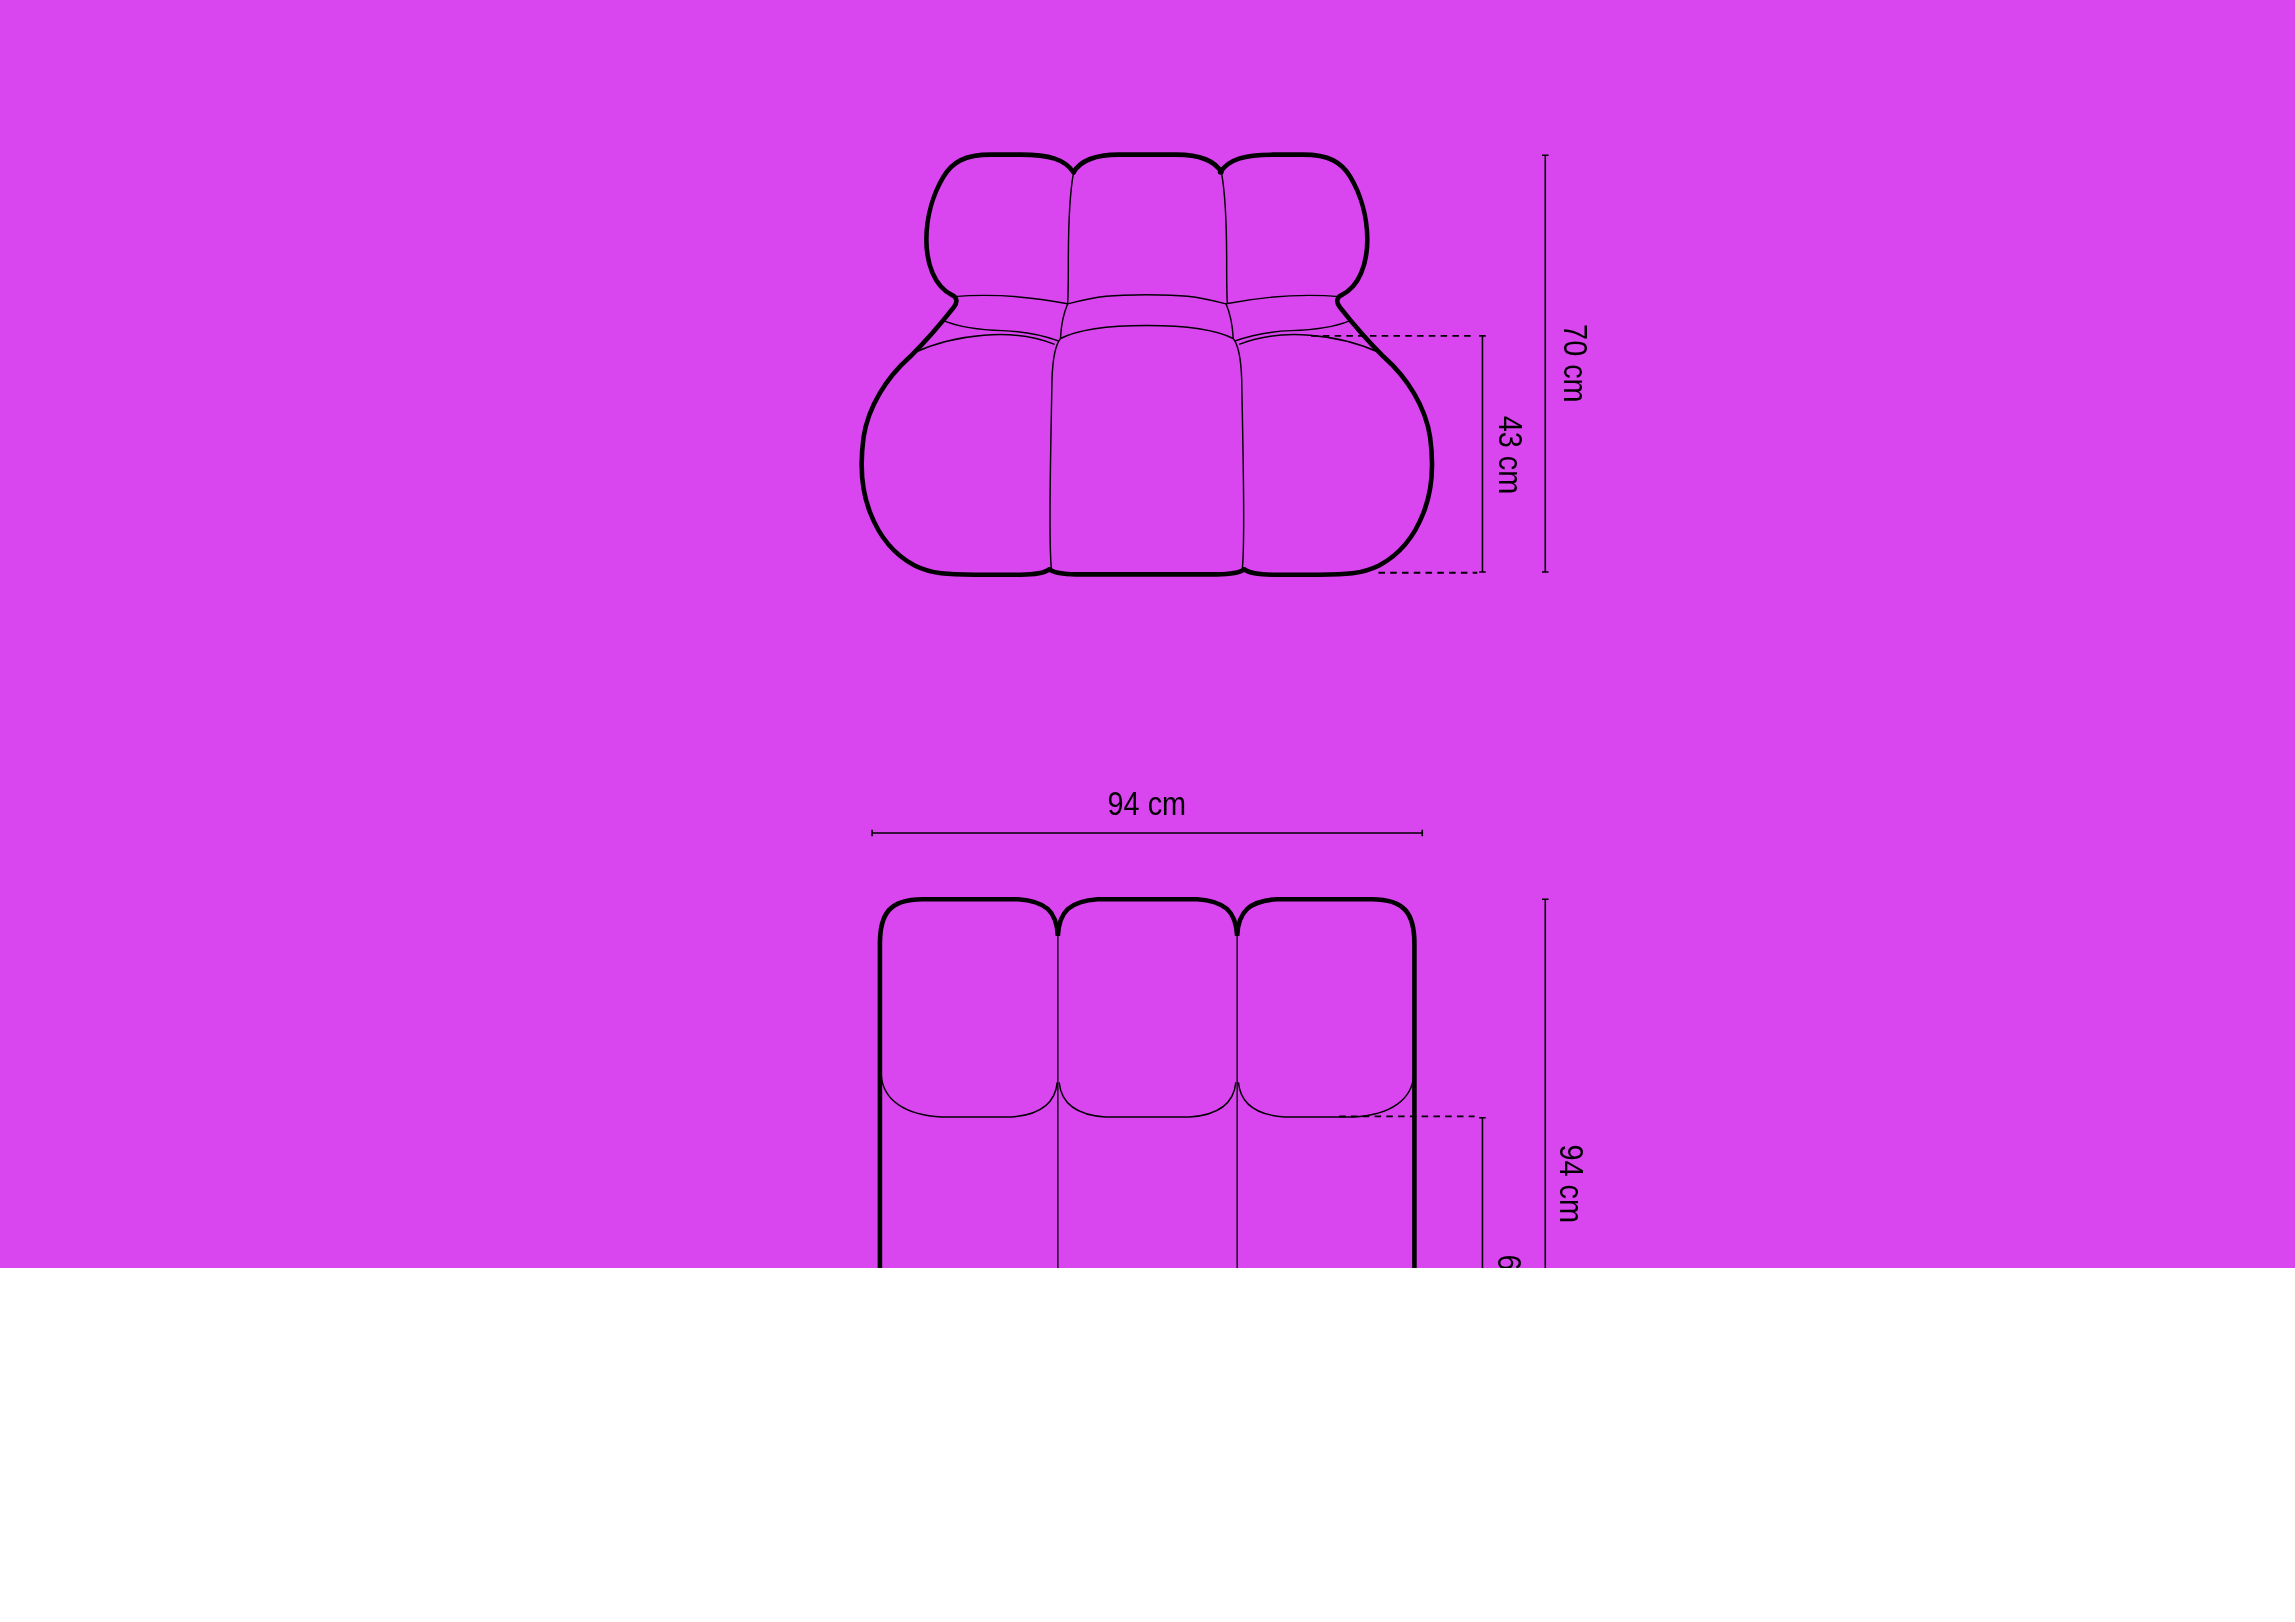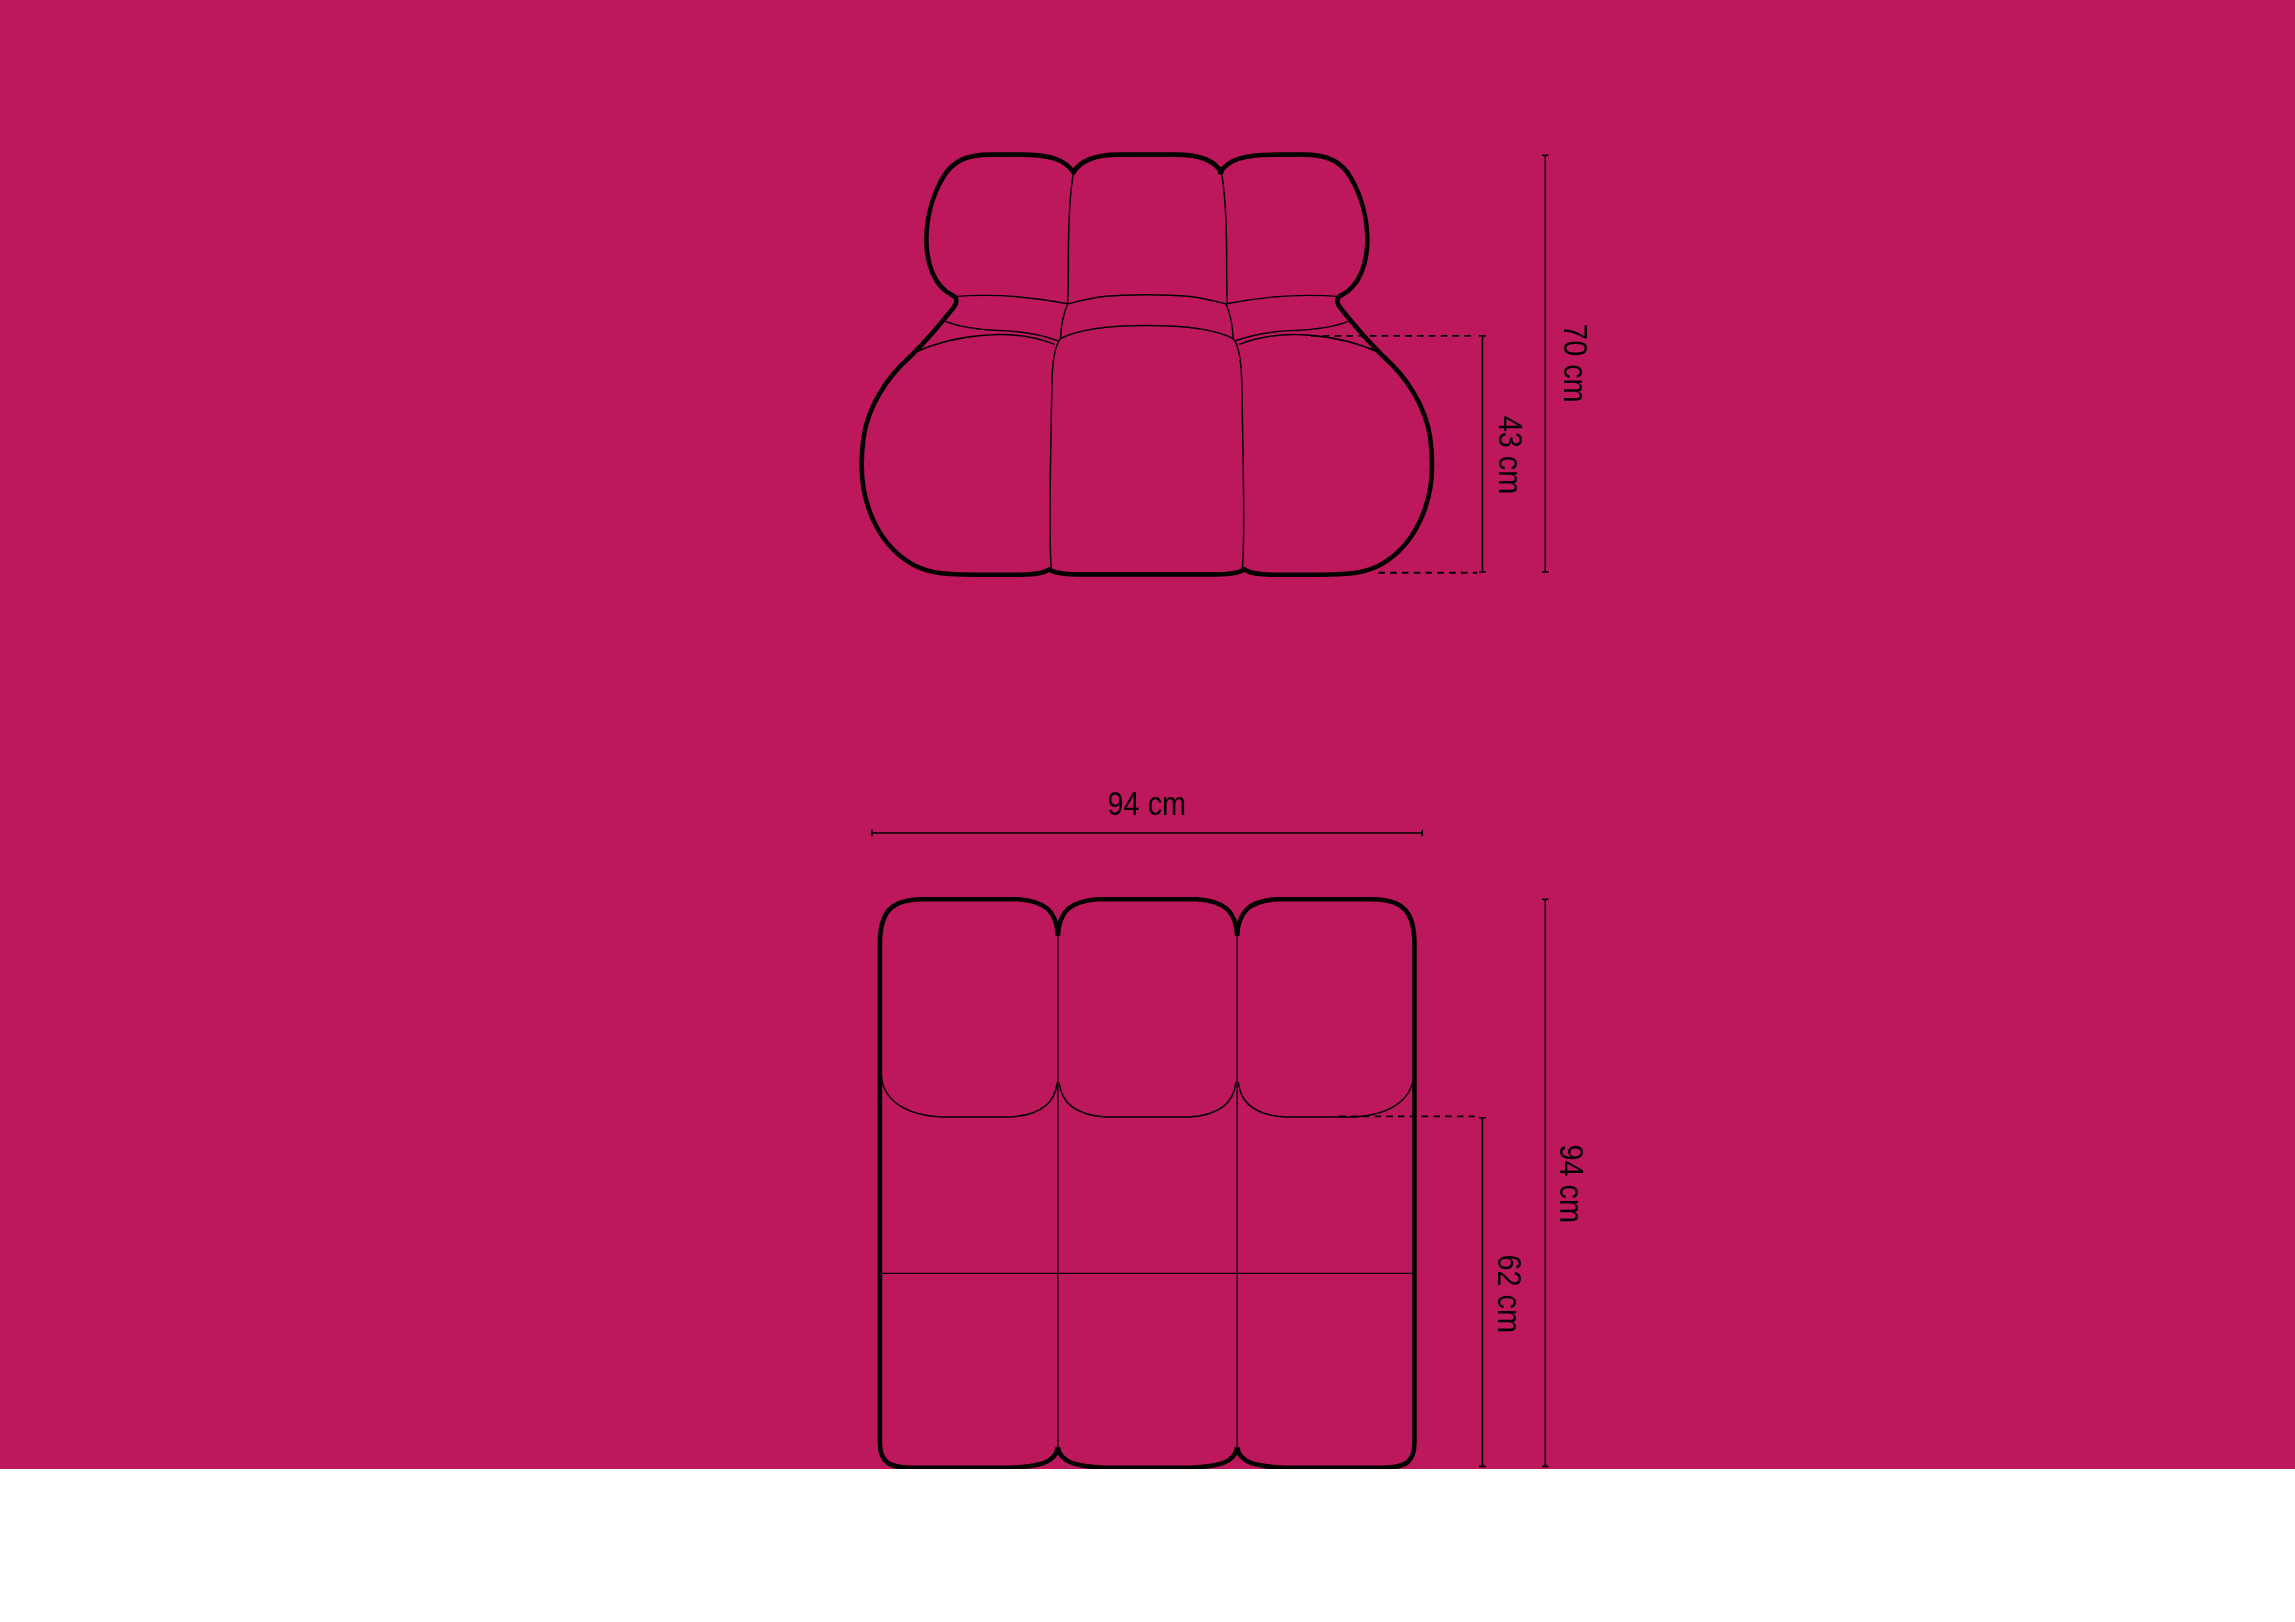--- a/index.html
+++ b/index.html
@@ -1,16 +1,16 @@
 <!DOCTYPE html>
 <html style="font-size:10.5px"><head>
 <meta charset="utf-8">
 <style>
 html,body{margin:0;padding:0;background:#ffffff;}
-#page{position:relative;width:2295px;height:1469px;background:#be185d;overflow:hidden;}
+#page{position:relative;width:2295px;height:1268px;background:#d946ef;overflow:hidden;}
 svg{position:absolute;left:0;top:0;}
 text{font-family:"Liberation Sans",sans-serif;fill:#000;}
 </style>
 </head>
 <body>
 <div id="page">
 <svg width="2295" height="1623" viewBox="0 0 3508 2480" fill="none">
 
 <path d="M 1641,263 C 1628,243 1604,236 1560,236 L 1515,236 C 1474,236 1455,248 1442,270 C 1427,295 1416,330 1416,366 C 1416,402 1428,438 1456,451 C 1463,455 1464,461 1458,469 C 1440,492 1410,526 1391,545 C 1355,577 1327,621 1320,668 C 1315,705 1316,748 1330,783 C 1343,817 1366,847 1398,864 C 1424,877 1450,878 1490,878 L 1560,878 C 1580,878 1596,876 1604,870" stroke="#000" stroke-width="7" stroke-linecap="round"></path>
 

